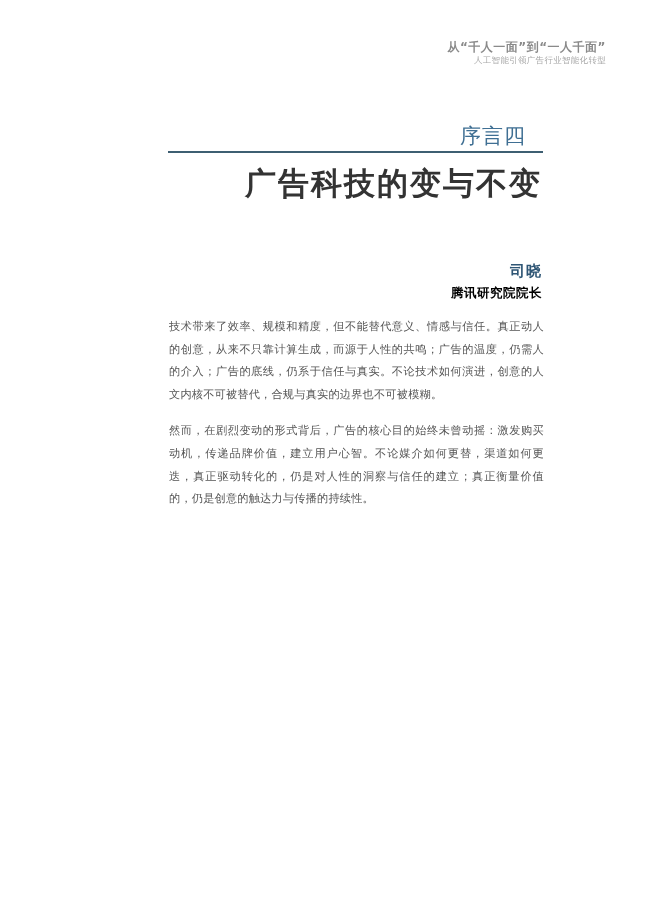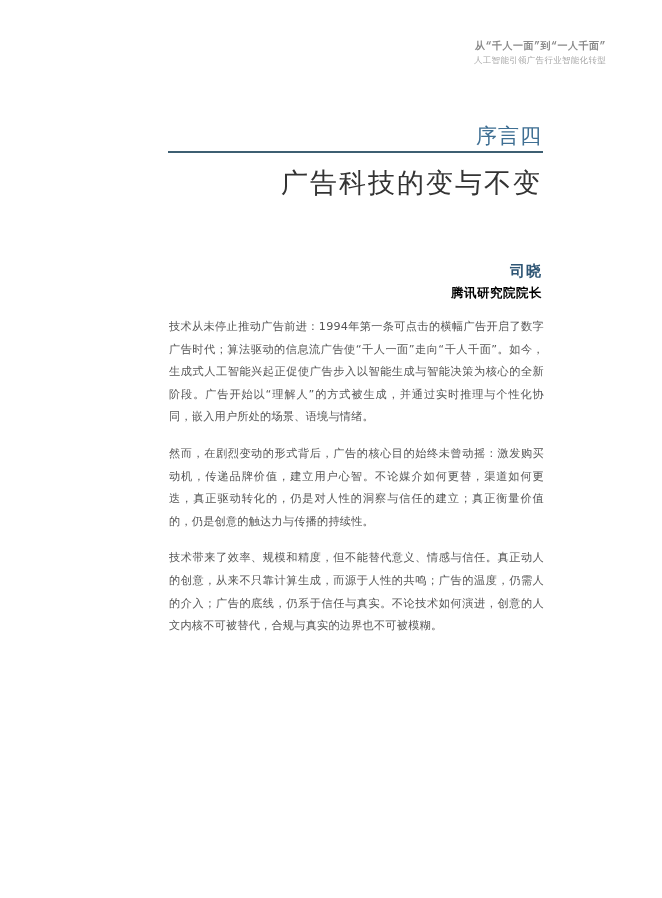--- a/index.html
+++ b/index.html
@@ -1,23 +1,23 @@
 <!DOCTYPE html>
 <html><head>
 <meta charset="utf-8">
 <style>
   html, body { margin: 0; padding: 0; background: #ffffff; }
   body { width: 662px; height: 898px; position: relative; overflow: hidden;
          font-family: "DejaVu Sans", "Liberation Sans", sans-serif; }
   .header { position: absolute; right: 56px; top: 40px; text-align: right; }
-  .header .h1 { font-size: 10px; font-weight: bold; color: #8a8a8a; letter-spacing: 0.5px; line-height: 14px; font-family: Liberation Mono, monospace; }
+  .header .h1 { font-size: 12px; font-weight: bold; color: #8a8a8a; letter-spacing: 0.5px; line-height: 14px; }
   .header .h2 { font-size: 8.5px; color: #a8a8a8; line-height: 12px; letter-spacing: 0.3px; }
-  .section-label { position: absolute; right: 120px; top: 124px; font-size: 21px; color: #3f6f93; letter-spacing: 1px; line-height: 24px; }
+  .section-label { position: absolute; right: 136px; top: 124px; font-size: 21px; color: #3f6f93; letter-spacing: 1px; line-height: 24px; }
   .rule { position: absolute; left: 168px; top: 151px; width: 375px; height: 2px; background: #3e5f72; }
-  .title { position: absolute; right: 120px; top: 160px; font-size: 27px; font-weight: normal; color: #333333; letter-spacing: 2px; line-height: 46px; }
+  .title { position: absolute; right: 120px; top: 160px; font-size: 31px; font-weight: bold; color: #333333; letter-spacing: 2px; line-height: 46px; }
   .author { position: absolute; right: 120px; top: 255px; text-align: right; }
   .author .name { font-size: 15px; font-weight: bold; color: #2f5675; line-height: 20px; letter-spacing: 1px; margin-top: 6px; }
   .author .role { font-size: 12.5px; font-weight: bold; color: #000000; line-height: 20px; margin-top: 2px; letter-spacing: 0.5px; }
   .body { position: absolute; left: 169px; top: 316px; width: 375px; }
   .body p { margin: 0 0 14px 0; font-size: 11.2px; line-height: 22.6px; color: #555555; text-align: justify; letter-spacing: 0.2px; }
 </style>
 </head>
 <body>
 
 <div class="header">
@@ -28,16 +28,15 @@
 <div class="section-label">序言四</div>
 <div class="rule"></div>
 <div class="title">广告科技的变与不变</div>
 
 <div class="author">
   <div class="name">司晓</div>
   <div class="role">腾讯研究院院长</div>
 </div>
 
 <div class="body">
-  <p>技术从未停止推动广告前进：1994年第一条可点击的横幅广告开启了数字广告时代；算法驱动的信息流广告使“千人一面”走向“千人千面”。如今，生成式人工智能兴起正促使广告步入以智能生成与智能决策为核心的全新阶段。广告开始以“理解人”的方式被生成，并通过实时推理与个性化协同，嵌入用户所处的场景、语境与情绪。</p>
+  <p>技术带来了效率、规模和精度，但不能替代意义、情感与信任。真正动人的创意，从来不只靠计算生成，而源于人性的共鸣；广告的温度，仍需人的介入；广告的底线，仍系于信任与真实。不论技术如何演进，创意的人文内核不可被替代，合规与真实的边界也不可被模糊。</p>
   <p>然而，在剧烈变动的形式背后，广告的核心目的始终未曾动摇：激发购买动机，传递品牌价值，建立用户心智。不论媒介如何更替，渠道如何更迭，真正驱动转化的，仍是对人性的洞察与信任的建立；真正衡量价值的，仍是创意的触达力与传播的持续性。</p>
-  <p>技术带来了效率、规模和精度，但不能替代意义、情感与信任。真正动人的创意，从来不只靠计算生成，而源于人性的共鸣；广告的温度，仍需人的介入；广告的底线，仍系于信任与真实。不论技术如何演进，创意的人文内核不可被替代，合规与真实的边界也不可被模糊。</p>
 </div>
 
 </body></html>

